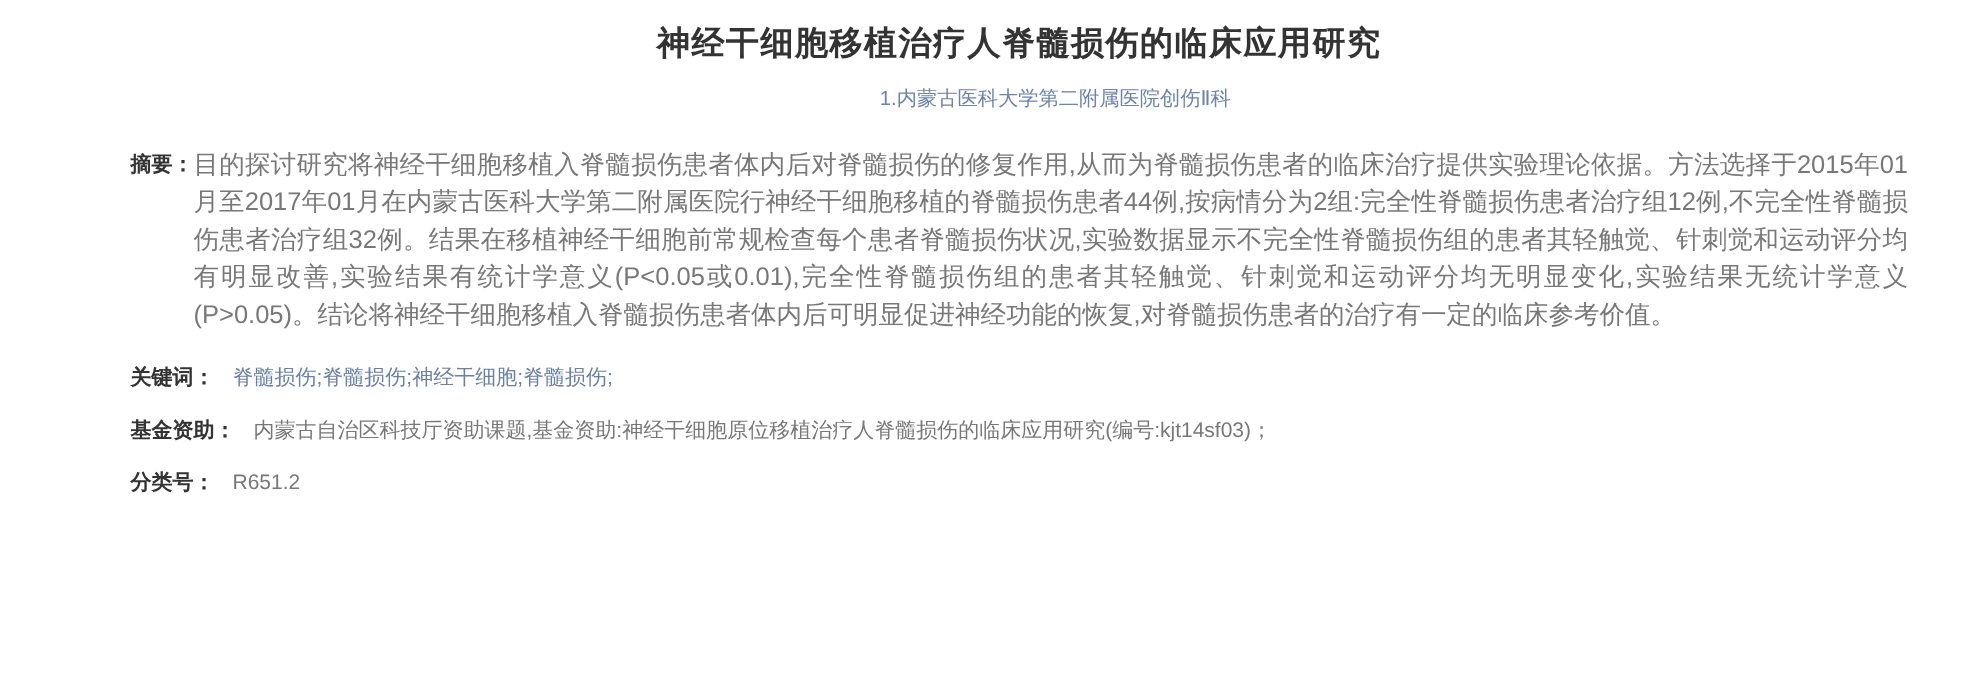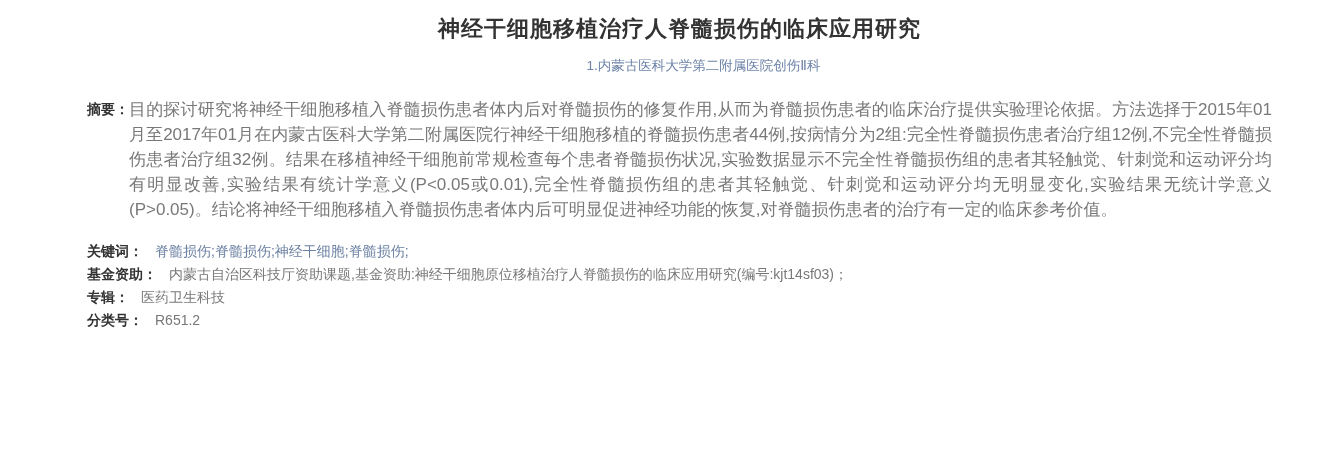--- a/index.html
+++ b/index.html
@@ -66,21 +66,21 @@
   .abstract-text{
     flex:1 1 auto;
     font-size:17px;
     line-height:25px;
     color:var(--body-text);
     text-align:justify;
   }
   .meta-row{
     display:flex;
     align-items:baseline;
-    margin-top:1px;
+    margin-top:13px;
     line-height:22px;
     font-size:14px;
   }
   .meta-row .label{line-height:22px;margin-right:12px;text-align:center;}
   .meta-row.first{margin-top:18px;}
   .meta-value{color:var(--body-text);}
   .kw-list{display:flex;align-items:center;}
   .kw{color:var(--keyword-link);cursor:pointer;}
 </style>
 </head>
@@ -109,24 +109,20 @@
       <span class="kw">脊髓损伤;</span>
     </span>
   </div>
 
   <div class="meta-row">
     <span class="label">基金资助：</span>
     <span class="meta-value">内蒙古自治区科技厅资助课题,基金资助:神经干细胞原位移植治疗人脊髓损伤的临床应用研究(编号:kjt14sf03)；</span>
   </div>
 
 
-  <div class="meta-row">
-    <span class="label">专辑：</span>
-    <span class="meta-value">医药卫生科技</span>
-  </div>
 
 
   <div class="meta-row">
     <span class="label">分类号：</span>
     <span class="meta-value">R651.2</span>
   </div>
 
 </div>
 
 </body></html>

